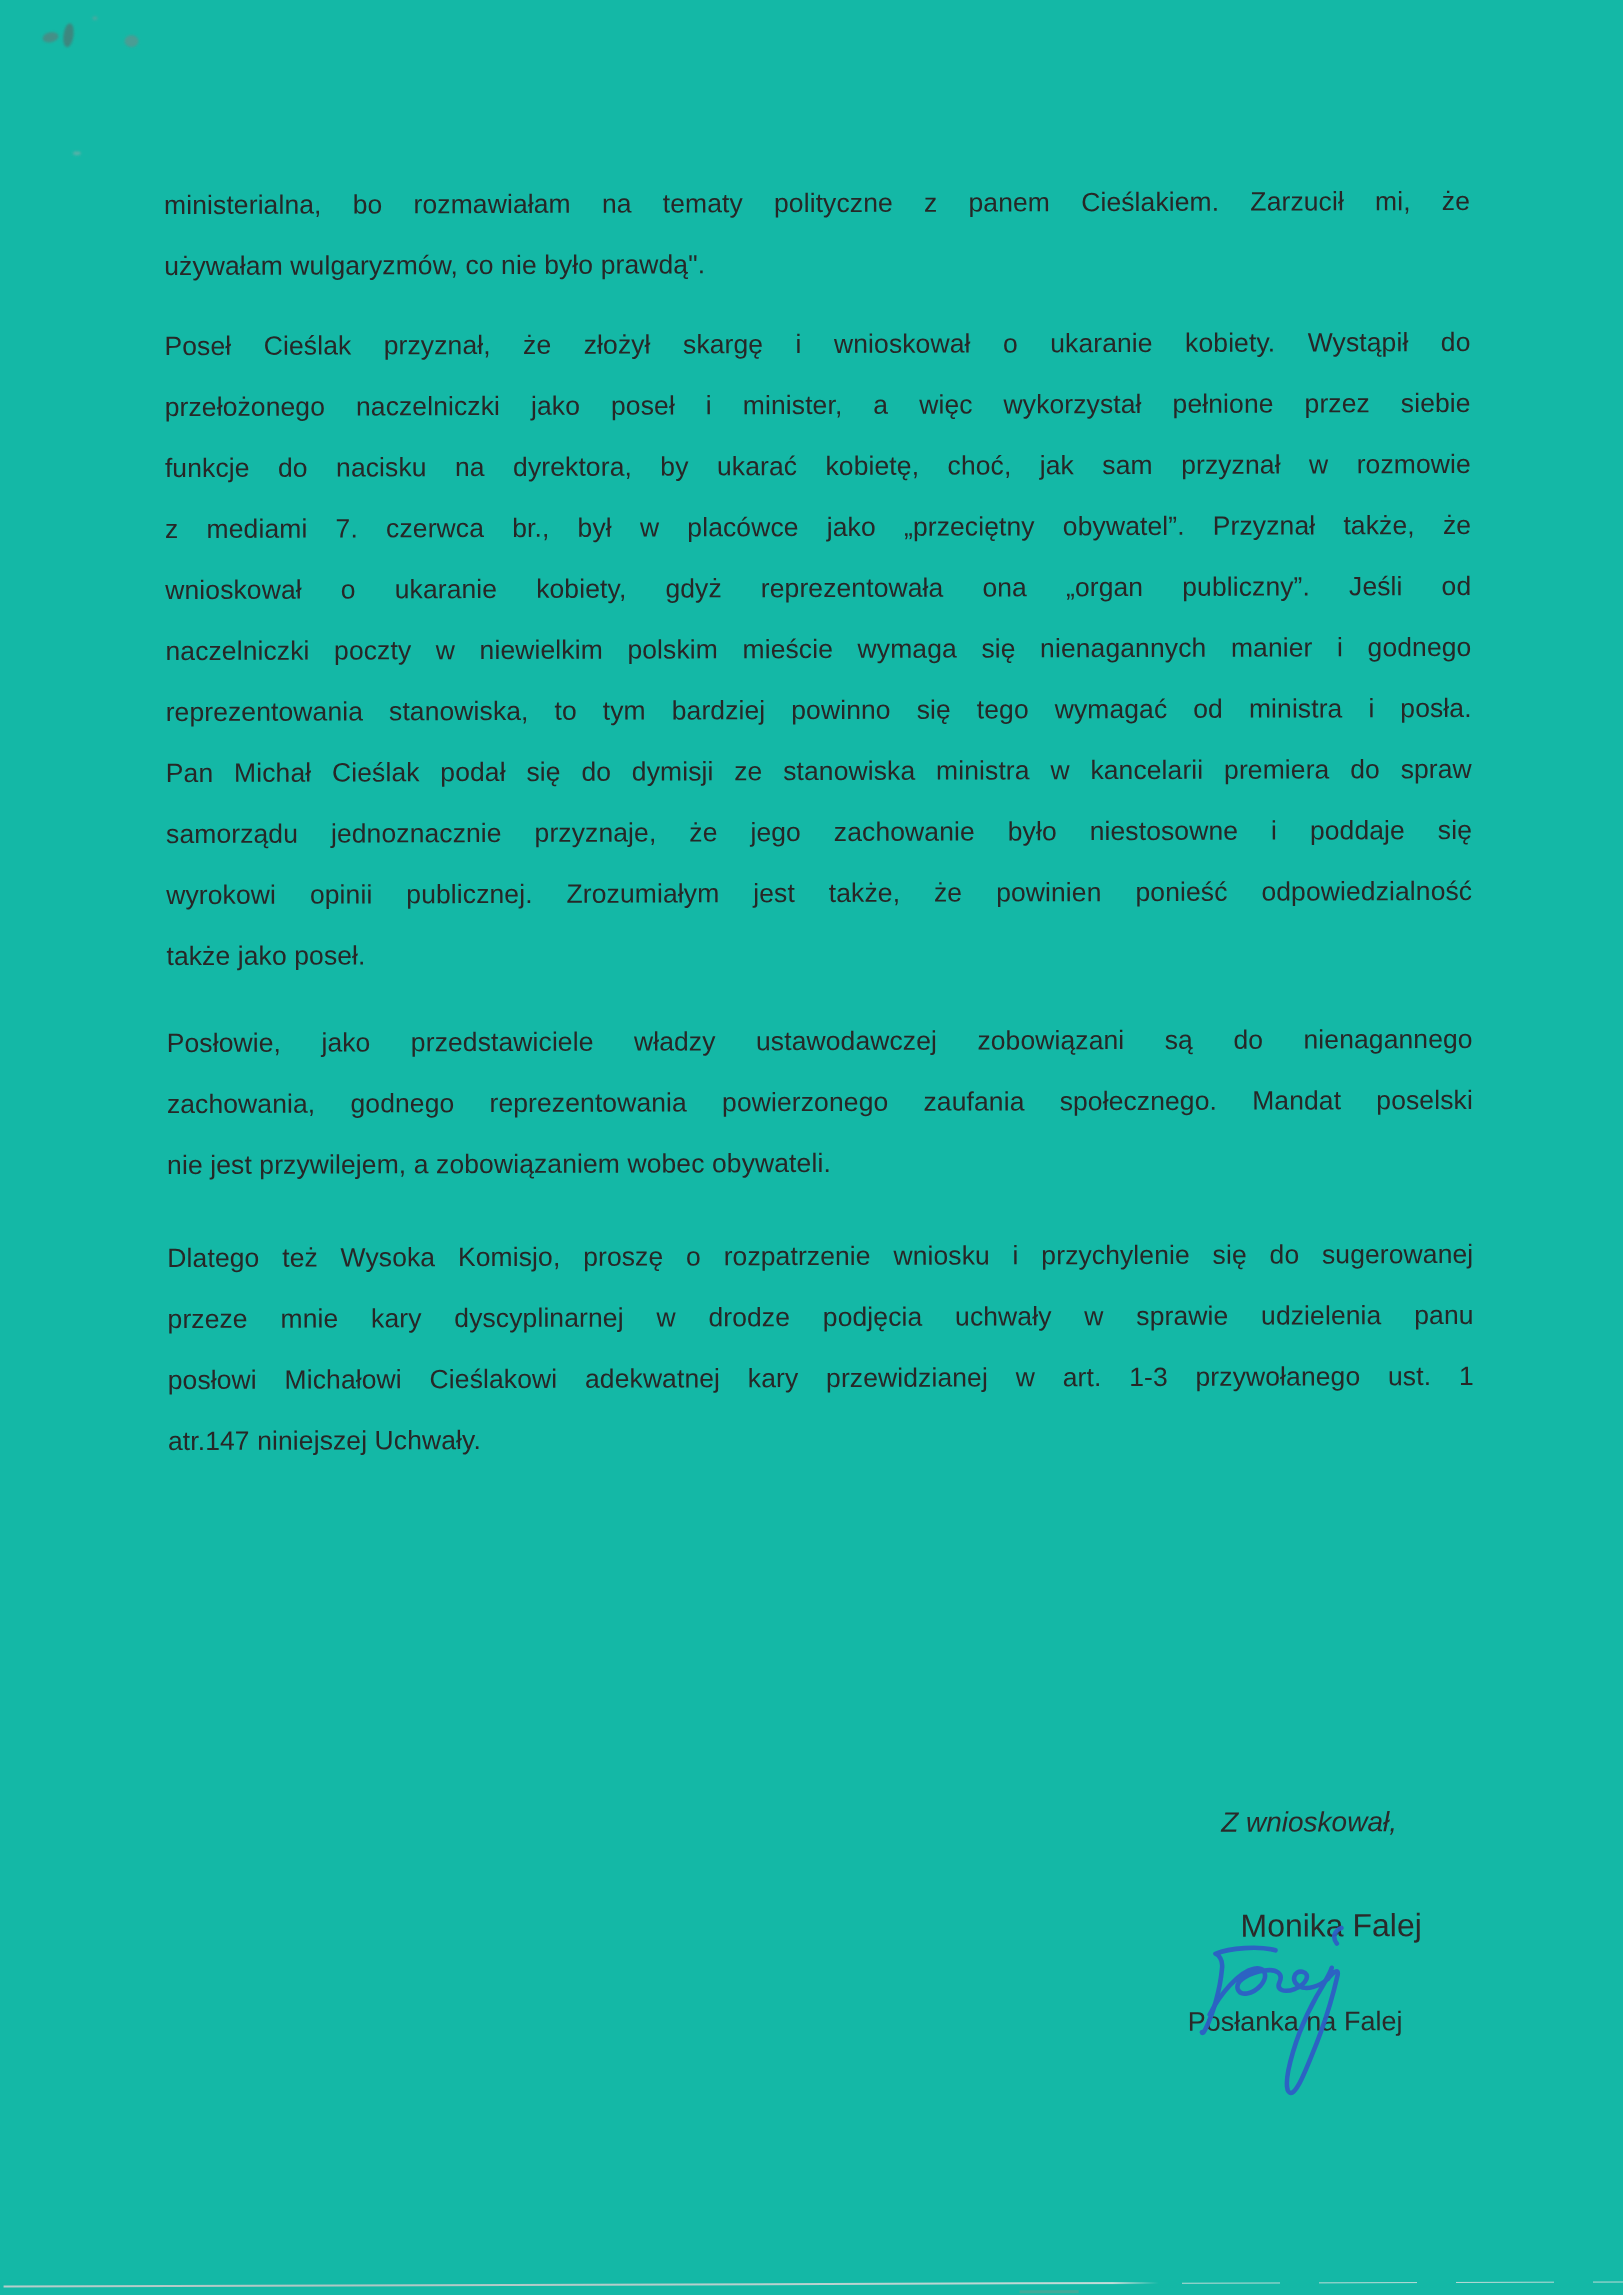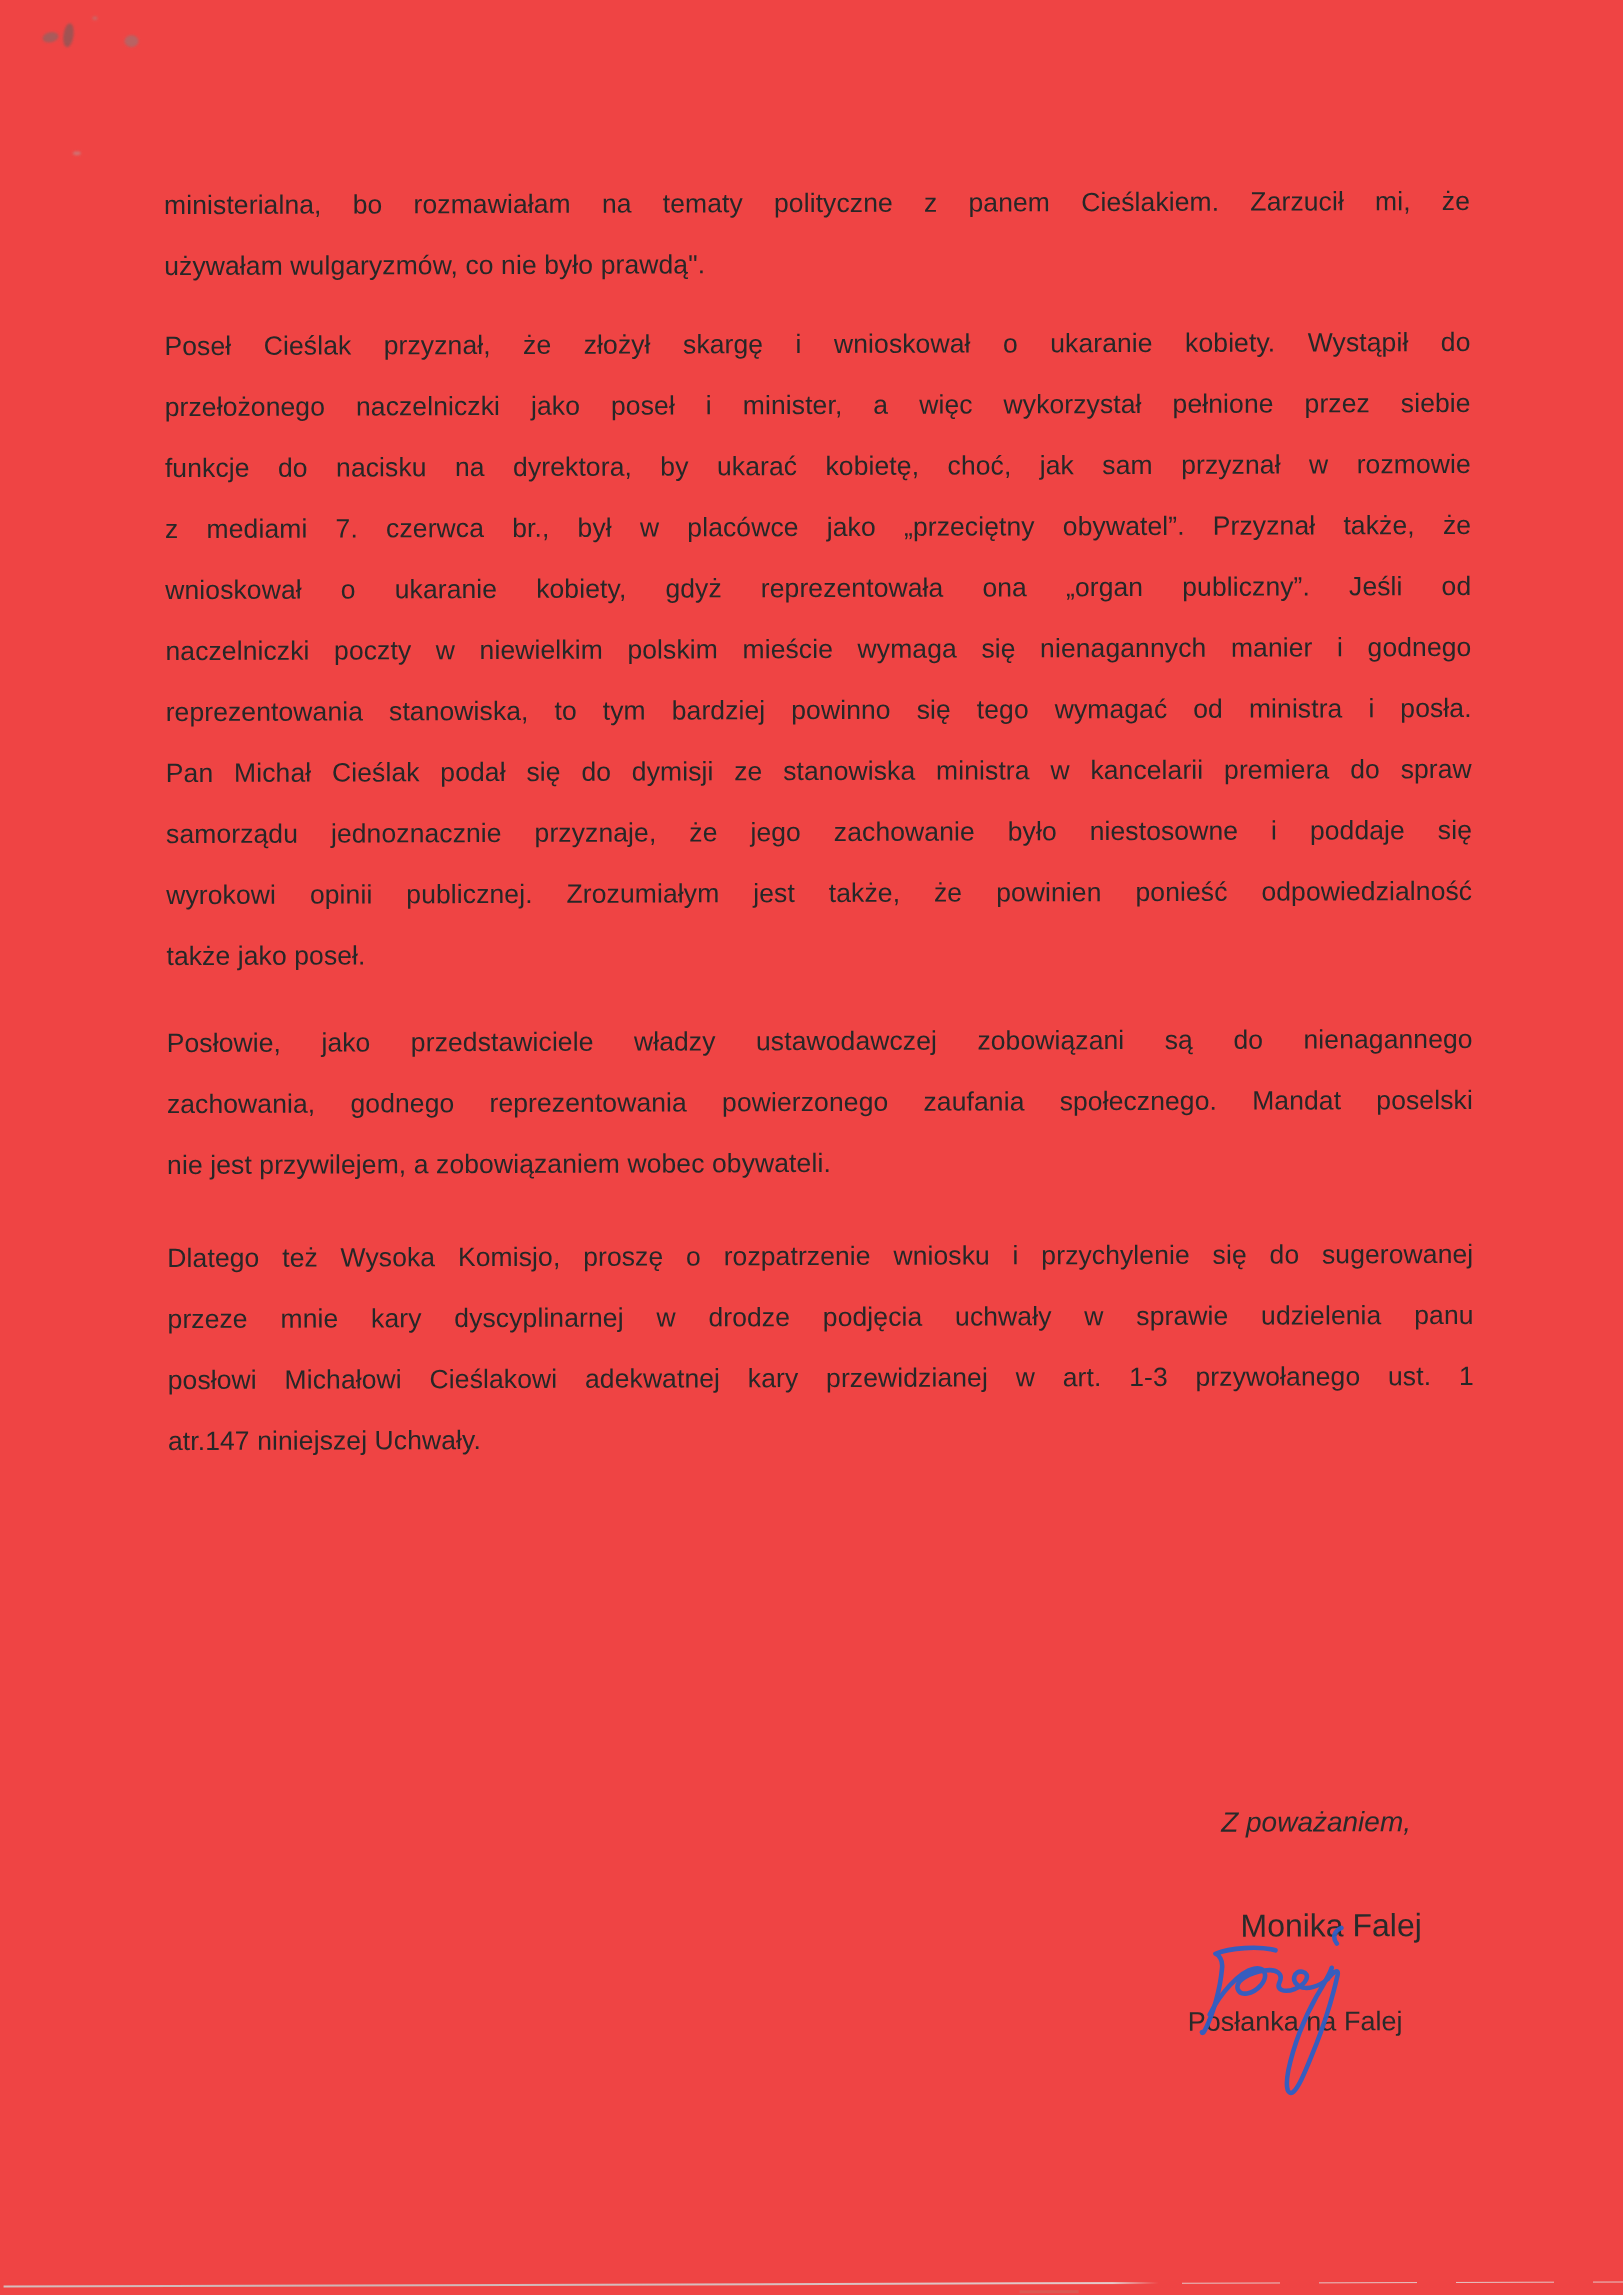--- a/index.html
+++ b/index.html
@@ -1,19 +1,19 @@
 <!DOCTYPE html>
 <html style="font-size:10.5px"><head>
 <meta charset="utf-8">
 <style>
   html,body{margin:0;padding:0;background:#ffffff;}
   .page{
     position:relative;
     width:1623px;height:2295px;
-    background:#ef4444;
+    background:#14b8a6;
     overflow:hidden;
     font-family:"Liberation Sans",sans-serif;
   }
   .rot{position:absolute;inset:0;transform:rotate(-0.18deg);transform-origin:50% 50%;}
   .para{position:absolute;left:167px;width:1306px;}
   .tline{
     height:61px;line-height:61px;
     font-size:26.5px;color:#272727;
     text-align:justify;text-align-last:justify;
     letter-spacing:0.1px;
@@ -83,21 +83,21 @@
       <div class="tline last">nie jest przywilejem, a zobowiązaniem wobec obywateli.</div>
     </div>
 
     <div class="para" style="top:1226px">
       <div class="tline">Dlatego też Wysoka Komisjo, proszę o rozpatrzenie wniosku i przychylenie się do sugerowanej</div>
       <div class="tline">przeze mnie kary dyscyplinarnej w drodze podjęcia uchwały w sprawie udzielenia panu</div>
       <div class="tline">posłowi Michałowi Cieślakowi adekwatnej kary przewidzianej w art. 1-3 przywołanego ust. 1</div>
       <div class="tline last">atr.147 niniejszej Uchwały.</div>
     </div>
 
-    <div class="closing-text valediction">Z poważaniem,</div>
+    <div class="closing-text valediction">Z wnioskował,</div>
     <div class="closing-text signer-name">Monika Falej</div>
     <div class="closing-text signer-title">Posłanka na Falej</div>
 
     <svg class="sig-svg" viewBox="0 0 270 300" fill="none" stroke="#2e5fc5" stroke-width="7" stroke-linecap="round" stroke-linejoin="round" opacity="0.95">
 
       <path d="M 226,10 C 216,14 211,24 219,34"></path>
 
       <path d="M 125,44 C 100,37 55,40 33,49 C 38,51 45,58 43,72 C 40,105 29,140 19,161 C 16,168 13,172 12,169"></path>
 
       <path d="M 24,142 C 40,110 70,76 92,72 C 110,69 114,84 102,98 C 90,111 71,115 67,103 C 63,90 86,78 108,75 C 127,72 137,80 131,93 C 126,104 137,110 155,103 C 173,95 179,80 166,77 C 153,75 148,91 161,99 C 173,106 193,99 205,88"></path>

